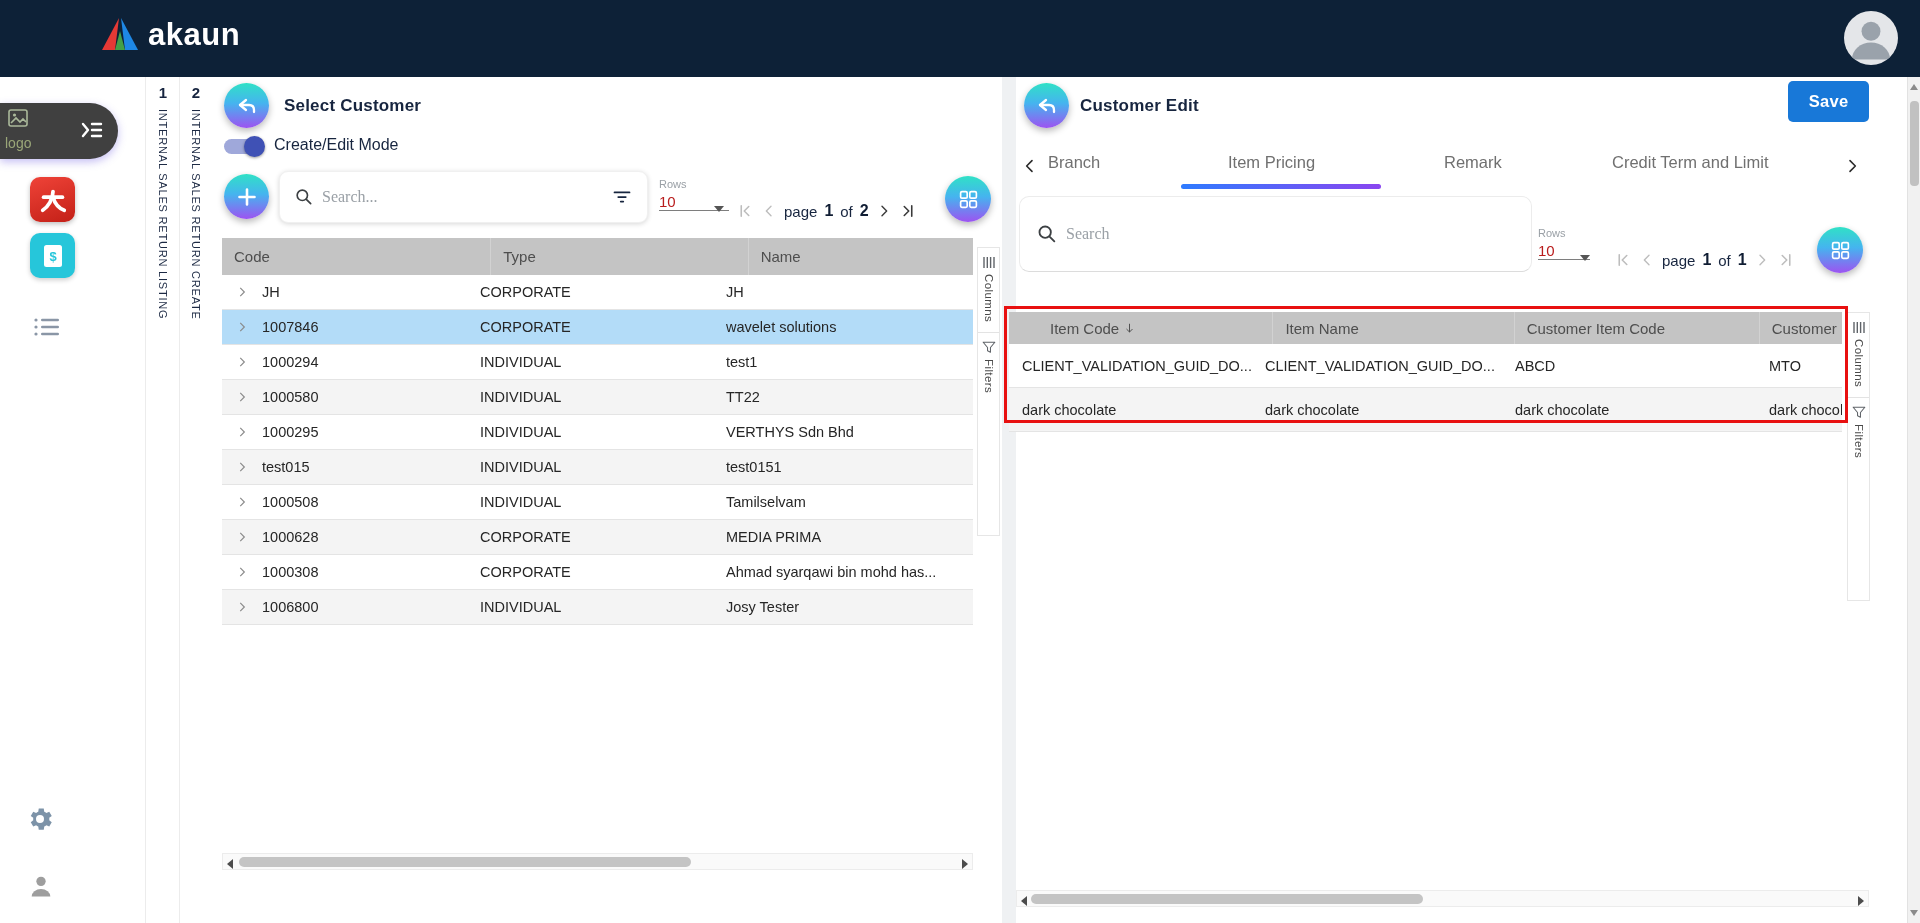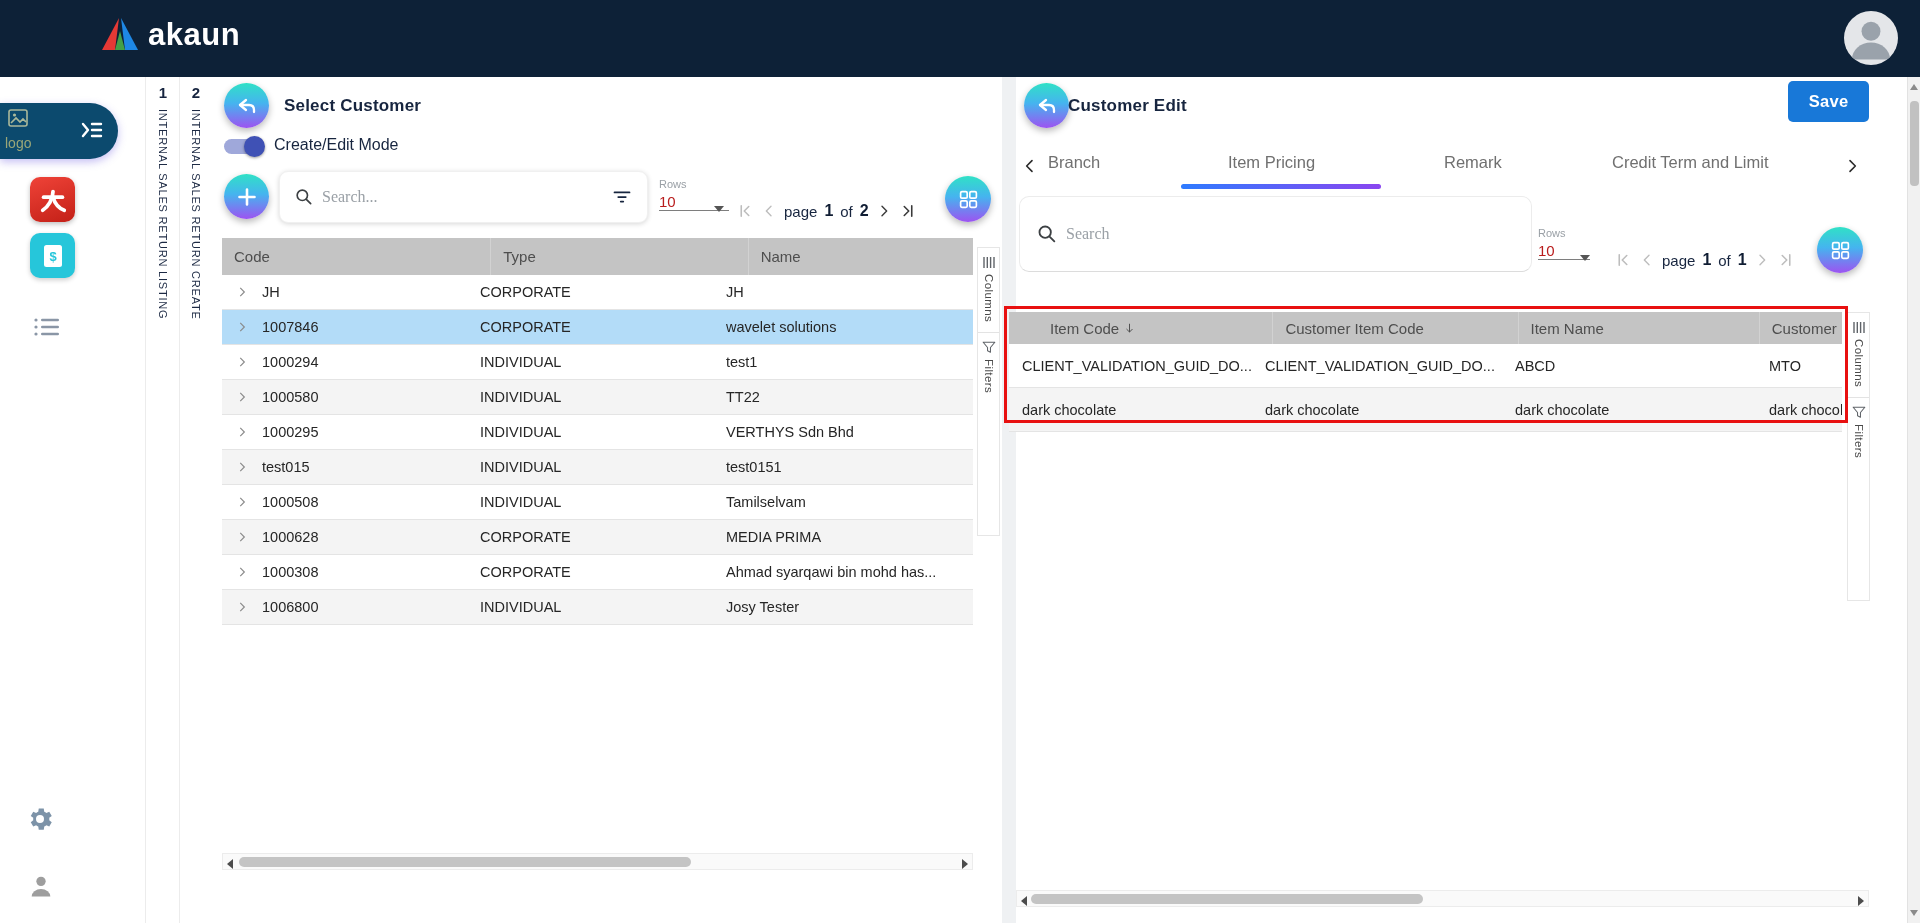--- a/index.html
+++ b/index.html
@@ -11,21 +11,21 @@
   .navbar { position:absolute; left:0; top:0; width:1920px; height:77px; background:#0d2137; display:flex; align-items:center; }
   .brand { position:absolute; left:100px; top:16px; display:flex; align-items:center; gap:8px; }
   .brand-text { color:#fff; font-size:31px; font-weight:700; letter-spacing:.5px; }
   .nav-avatar { position:absolute; right:22px; top:11px; width:54px; height:54px; border-radius:50%; background:#e4e6e9; overflow:hidden; display:flex; align-items:center; justify-content:center; }
 
   
   .content { position:absolute; left:0; top:77px; width:1920px; height:846px; background:#fff; }
 
   
   .sidebar { position:absolute; left:0; top:0; width:146px; height:846px; background:#fff; border-right:1px solid #ececec; }
-  .logo-pill { position:absolute; left:0; top:26px; width:118px; height:56px; background:#0c4a6e; border-radius:0 30px 30px 0; box-shadow:0 3px 8px rgba(90,70,220,.35); }
+  .logo-pill { position:absolute; left:0; top:26px; width:118px; height:56px; background:#404040; border-radius:0 30px 30px 0; box-shadow:0 3px 8px rgba(90,70,220,.35); }
   .logo-pill .logo-txt { position:absolute; left:5px; top:32px; color:#9aa678; font-size:14px; }
   .logo-pill .broken-img { position:absolute; left:8px; top:6px; }
   .logo-pill .collapse { position:absolute; right:14px; top:16px; }
   .app-icon { position:absolute; left:30px; width:45px; height:45px; border-radius:10px; display:flex; align-items:center; justify-content:center; }
   .app-icon.red { top:100px; background:linear-gradient(160deg,#ef4338 0%, #c32017 100%); box-shadow:0 2px 5px rgba(0,0,0,.25); }
   .app-icon.cyan { top:156px; background:#26c6da; box-shadow:0 2px 5px rgba(0,0,0,.2); }
   .list-shortcut { position:absolute; left:33px; top:240px; }
   .side-gear { position:absolute; left:25px; top:727px; }
   .side-person { position:absolute; left:27px; top:795px; }
 
@@ -102,21 +102,21 @@
   .lp-table .thead { height:37px;gap:33px; }
   .lp-table .trow { height:35px; }
   .lp-c1 { width:258px; } .lp-c2 { width:246px; } .lp-c3 { width:247px; }
   .lp-body .lp-c1 { width:218px; } 
   .lp-strip { left:765px; top:170px; height:289px; }
   .lp-hscroll { left:10px; top:776px; width:751px; }
   .lp-hscroll .thumb { left:16px; width:452px; }
 
   
   .rp-back { position:absolute; left:8px; top:6px; width:45px; height:45px; }
-  .rp-title { position:absolute; left:52px; top:19px; }
+  .rp-title { position:absolute; left:64px; top:19px; }
   .save-btn { position:absolute; left:772px; top:4px; width:81px; height:41px; background:#1878d8; border:none; border-radius:5px; color:#fff; font-size:16.5px; font-weight:700; font-family:"Liberation Sans",sans-serif; cursor:pointer; letter-spacing:.3px; }
   .rp-tabs { position:absolute; left:0; top:68px; width:853px; height:44px; }
   .rp-tab { position:absolute; top:8px; font-size:16.5px; color:#707070; cursor:pointer; white-space:nowrap; }
   .tab-underline { position:absolute; left:165px; top:39px; width:200px; height:5px; border-radius:3px; background:linear-gradient(90deg,#2e7bff,#8a46f0); }
   .tab-chev { position:absolute; top:12px; cursor:pointer; }
   .rp-search { position:absolute; left:3px; top:119px; width:513px; height:76px; padding:0 16px; gap:8px; border-radius:10px; box-shadow:none; border:1px solid #ececec; border-bottom:1px solid #dcdcdc; }
   .rp-rows { position:absolute; left:522px; top:150px; }
   .rp-rows .rows-underline { width:52px; margin-top:3px; }
   .rp-rows .caret-down { position:absolute; left:42px; top:28px; }
   .rp-pager { position:absolute; left:598px; top:174px; }
@@ -531,22 +531,22 @@
       </div>
 
       <div class="dtable rp-table">
         <div class="thead">
           <div class="hcell rp-c1">
             <span>Item Code</span>
             <svg width="13" height="13" viewBox="0 0 24 24">
                 <path d="M12 4 V18 M7 13.5 L12 18.5 L17 13.5" fill="none" stroke="#4e4e4e" stroke-width="1.8" stroke-linecap="round" stroke-linejoin="round"></path>
               </svg>
           </div>
+          <div class="hcell rp-c2">Item Name</div>
           <div class="hcell rp-c3">Customer Item Code</div>
-          <div class="hcell rp-c2">Item Name</div>
           <div class="hcell rp-c4">Customer</div>
         </div>
         <div class="trow">
           <span class="tcell rp-c1">CLIENT_VALIDATION_GUID_DO...</span>
           <span class="tcell rp-c2">CLIENT_VALIDATION_GUID_DO...</span>
           <span class="tcell rp-c3">ABCD</span>
           <span class="tcell rp-c4">MTO</span>
         </div>
         <div class="trow even">
           <span class="tcell rp-c1">dark chocolate</span>

